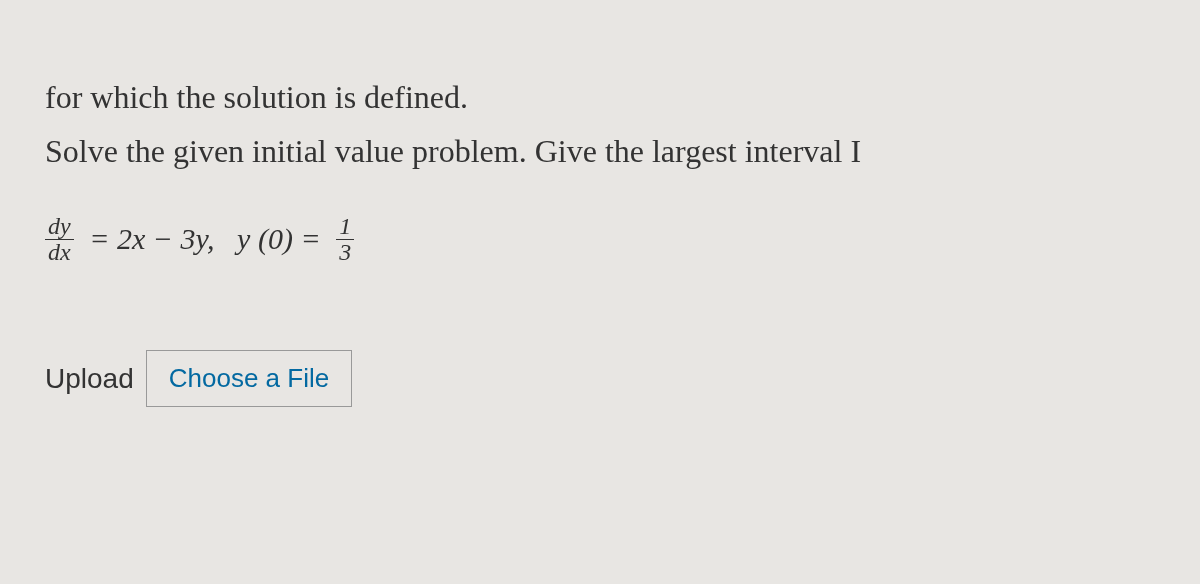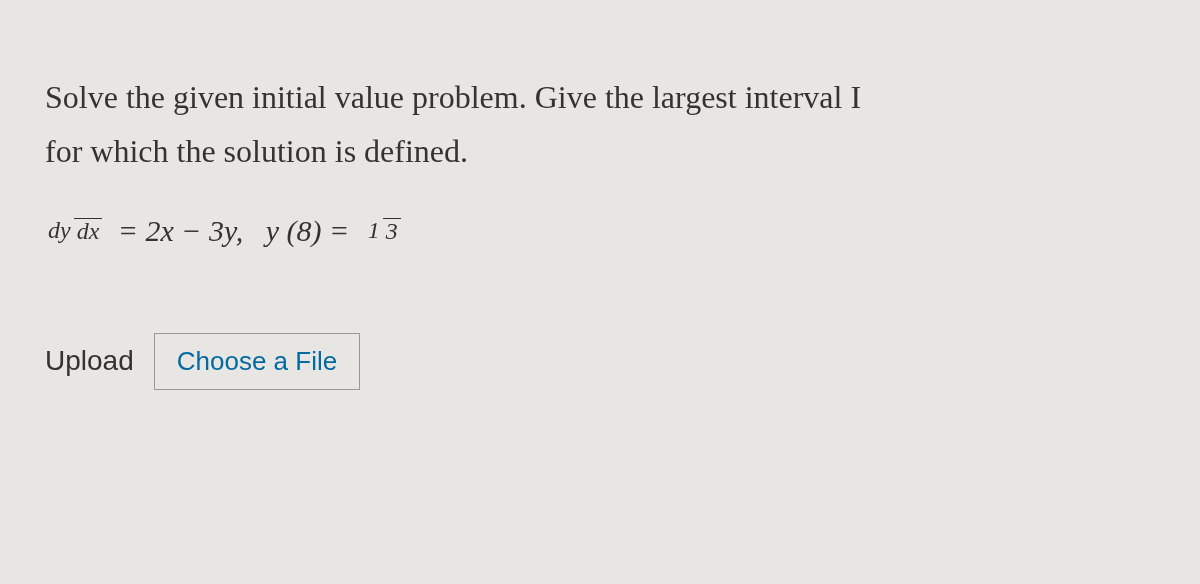--- a/index.html
+++ b/index.html
@@ -22,37 +22,37 @@
       font-size: 30px;
       font-style: italic;
       margin-bottom: 85px;
       display: flex;
       align-items: center;
       gap: 8px;
       color: #333;
     }
     .frac {
       display: inline-flex;
-      flex-direction: row;
+      flex-direction: column;
       align-items: center;
       vertical-align: middle;
       font-size: 24px;
       line-height: 1.05;
     }
     .frac .num {
       padding: 0 3px;
     }
     .frac .den {
       border-top: 1.5px solid #333;
       padding: 0 3px;
     }
     .upload-row {
       display: flex;
       align-items: center;
-      gap: 20px;
+      gap: 12px;
     }
     .upload-label {
       font-size: 28px;
       font-family: -apple-system, 'Segoe UI', Arial, sans-serif;
       color: #333;
     }
     .file-button {
       font-size: 26px;
       font-family: -apple-system, 'Segoe UI', Arial, sans-serif;
       color: #0369a1;
@@ -60,30 +60,30 @@
       border: 1.5px solid #999;
       padding: 12px 22px;
       cursor: pointer;
     }
     .eq-part { white-space: pre; }
   </style>
 </head>
 <body>
 
 <div class="problem-text">
+  <div>for which the solution is defined.</div>
   <div>Solve the given initial value problem. Give the largest interval I</div>
-  <div>for which the solution is defined.</div>
 </div>
 
 <div class="equation">
   <span class="frac">
     <span class="num">dy</span>
     <span class="den">dx</span>
   </span>
-  <span class="eq-part"> = 2x − 3y,   y (8) = </span>
+  <span class="eq-part"> = 2x − 3y,   y (0) = </span>
   <span class="frac">
     <span class="num">1</span>
     <span class="den">3</span>
   </span>
 </div>
 
 <div class="upload-row">
   <span class="upload-label">Upload</span>
   <button class="file-button">Choose a File</button>
 </div>

